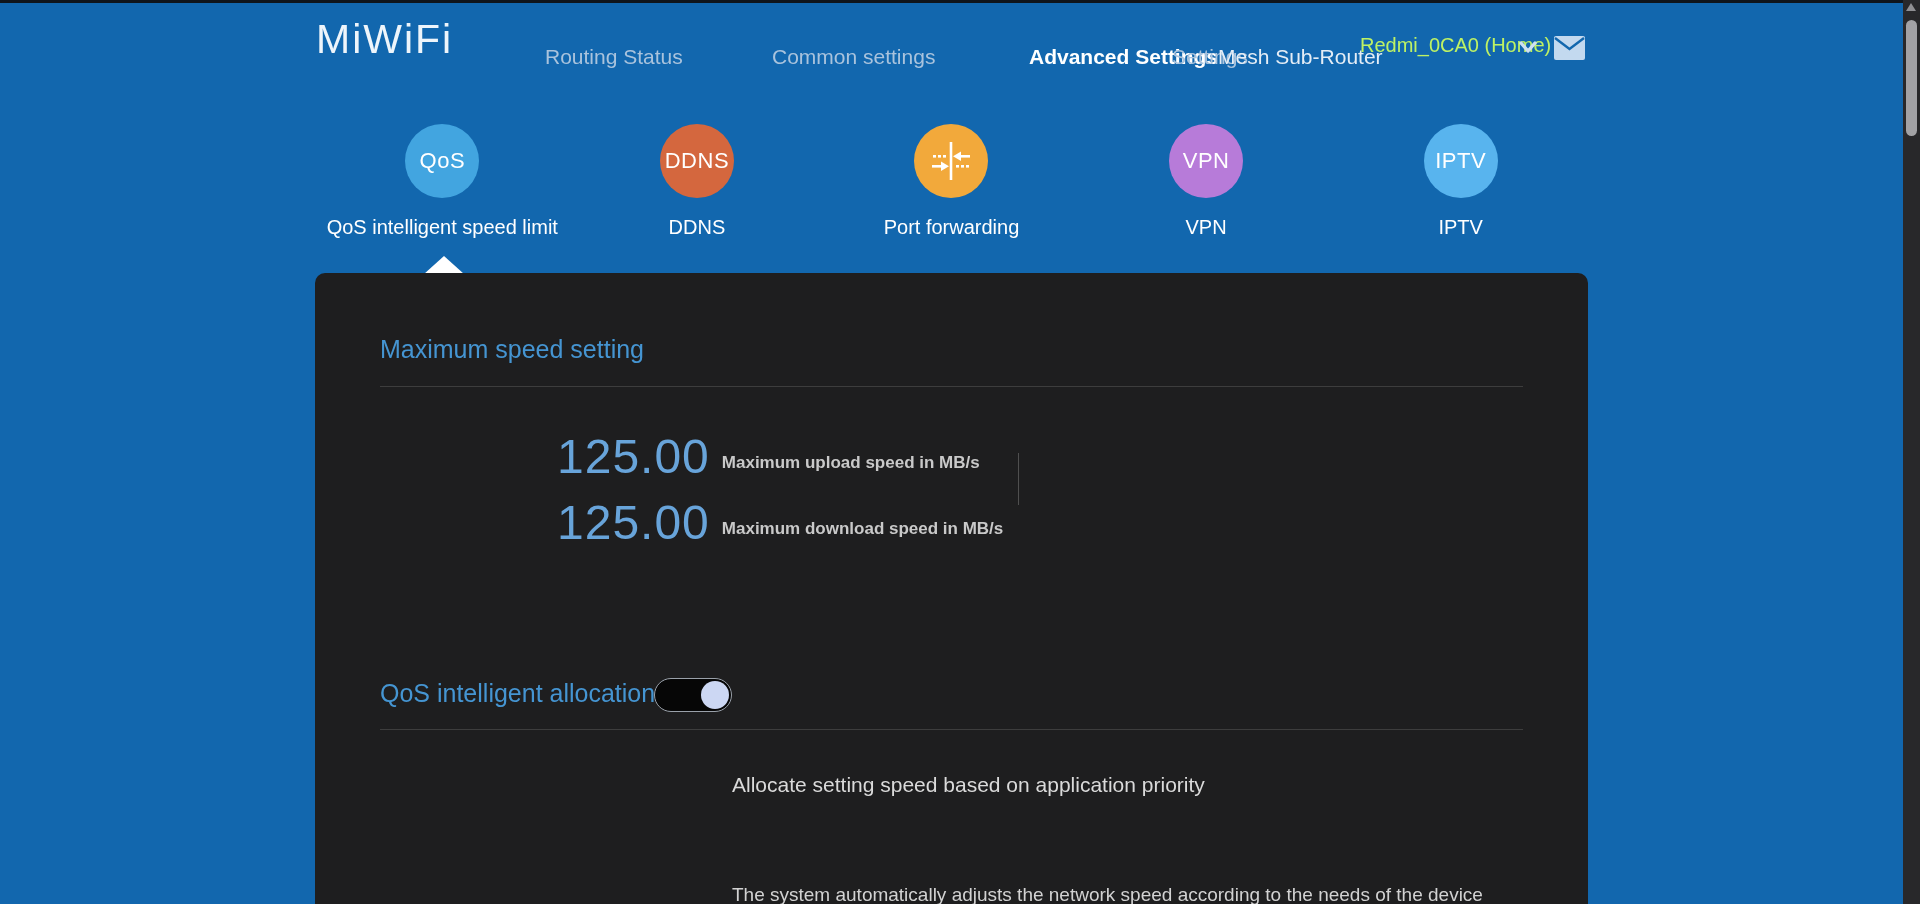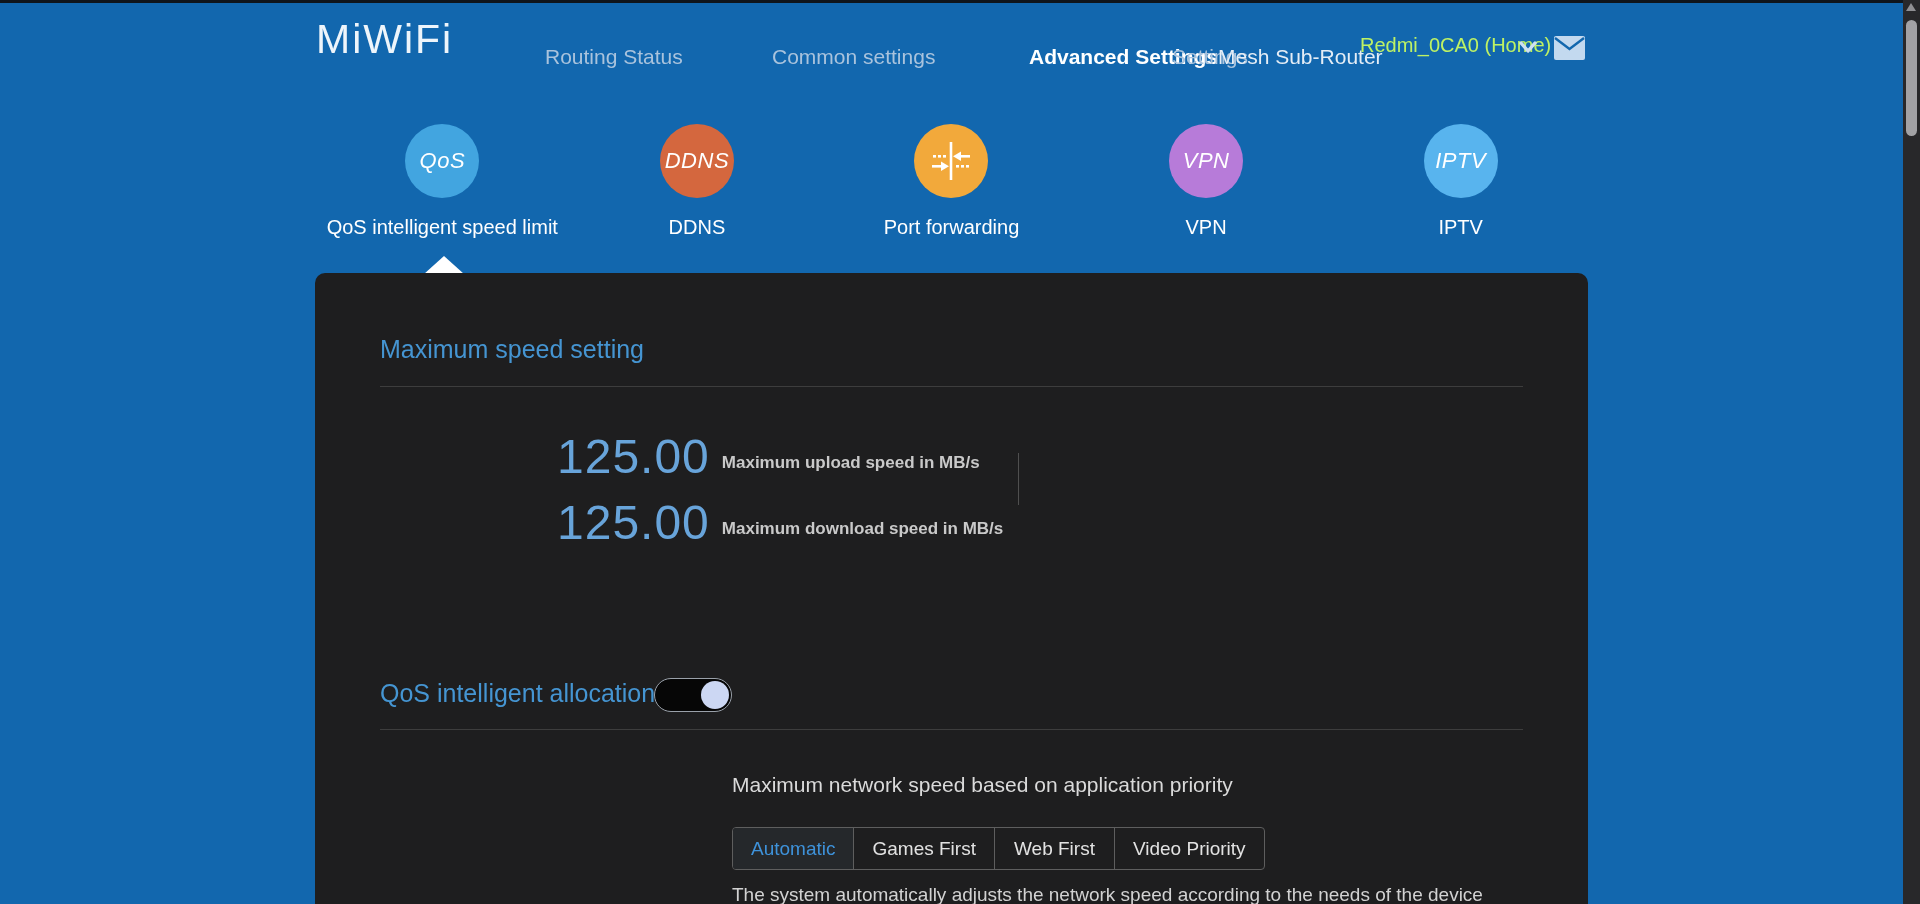--- a/index.html
+++ b/index.html
@@ -29,21 +29,20 @@
   .mail { position:absolute; left:1554px; top:36px; cursor:pointer; }
 
   
   .features { position:absolute; left:315px; top:124px; width:1273px; display:flex; }
   .feature { width:254.6px; display:flex; flex-direction:column; align-items:center; cursor:pointer; }
   .bubble {
     width:74px; height:74px; border-radius:50%;
     display:flex; align-items:center; justify-content:center;
     font-size:22px; font-weight:300; color:#fff; letter-spacing:0.5px;
     font-stretch:condensed;
-    font-style:italic;
   }
   .feature-label { margin-top:18px; font-size:20px; color:#ffffff; white-space:nowrap; }
 
   
   .pointer {
     position:absolute; left:424px; top:256px;
     width:0; height:0;
     border-left:20px solid transparent;
     border-right:20px solid transparent;
     border-bottom:18px solid #ffffff;
@@ -215,28 +214,22 @@
 
 
   <div class="section-title t-qos">QoS intelligent allocation</div>
 
   <div class="toggle">
     <span class="knob"></span>
   </div>
 
   <div class="hr hr2"></div>
 
-  <div class="subtitle">Maximum network speed based on application priority</div>
-
-  <div class="tabs">
-    <div class="tab active">Automatic</div>
-    <div class="tab">Games First</div>
-    <div class="tab">Web First</div>
-    <div class="tab">Video Priority</div>
-  </div>
+  <div class="subtitle">Allocate setting speed based on application priority</div>
+
 
   <div class="description">The system automatically adjusts the network speed according to the needs of the device</div>
 
 </div>
 
 <div class="scrollbar">
   <div class="scroll-arrow"></div>
   <div class="scroll-thumb"></div>
 </div>
 

